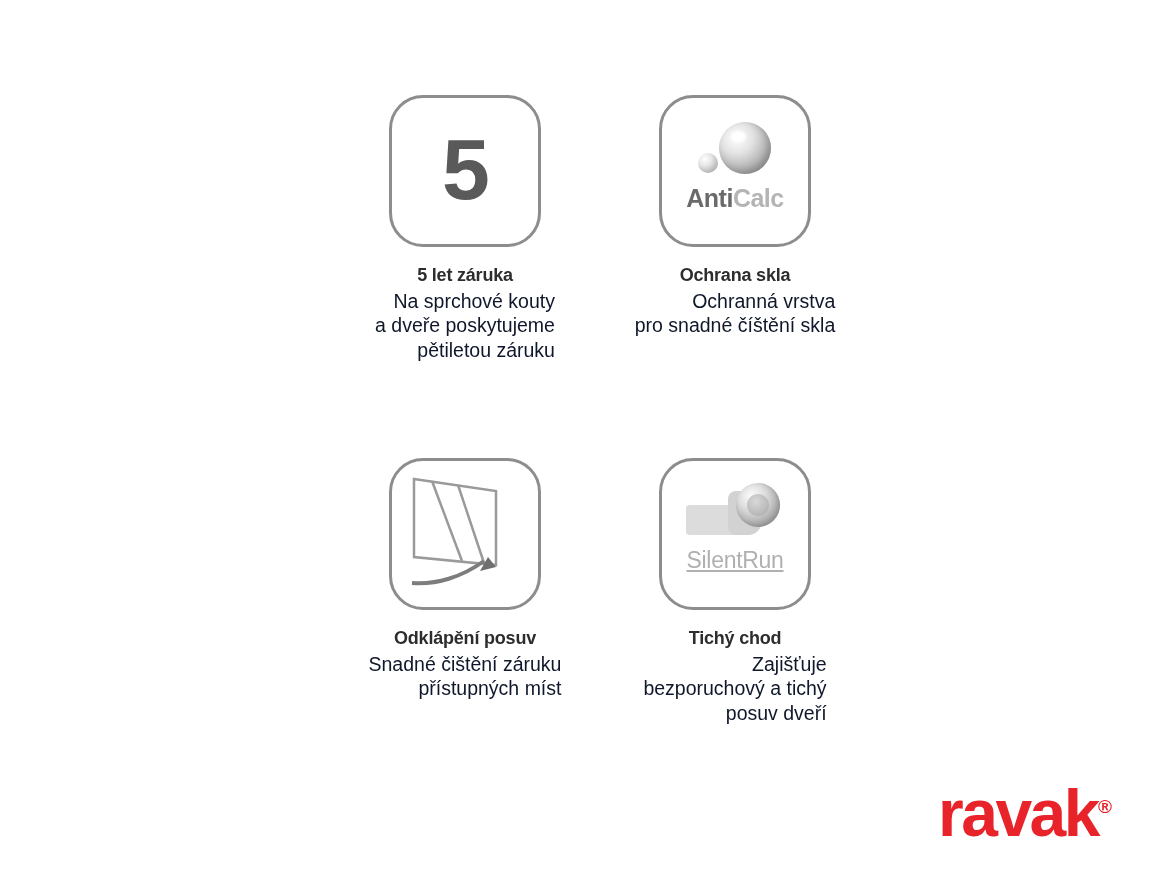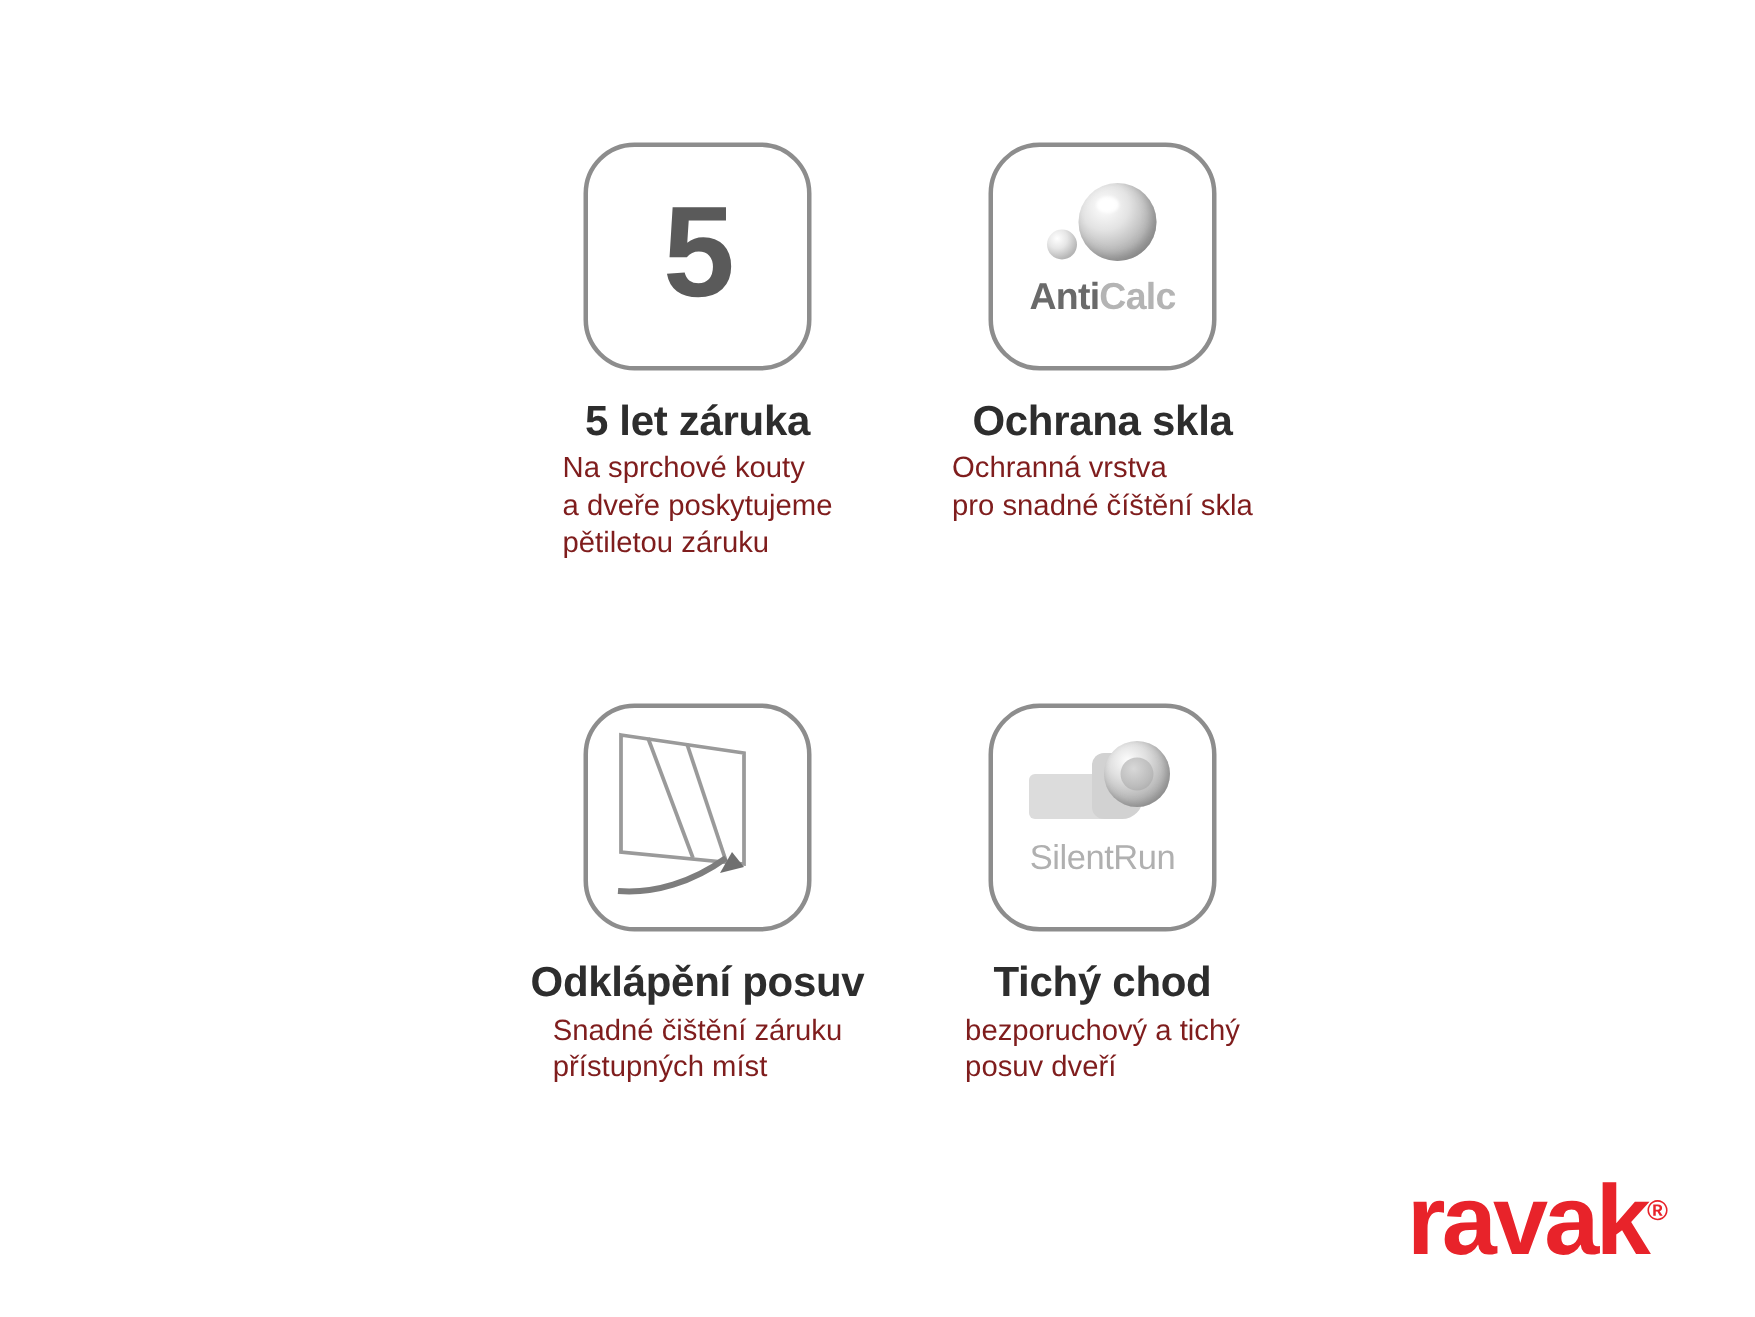--- a/index.html
+++ b/index.html
@@ -43,32 +43,32 @@
     height: 152px;
     border: 3px solid #8d8d8d;
     border-radius: 34px;
     box-sizing: border-box;
     position: relative;
     background: #fff;
     overflow: hidden;
   }
   .feature-title {
     margin-top: 18px;
-    font-size: 28px;
+    font-size: 18px;
     font-weight: bold;
     color: #2d2d2d;
     text-align: center;
     letter-spacing: -0.2px;
     line-height: 1.15;
   }
   .feature-desc {
     margin-top: 3px;
     font-size: 19.5px;
-    color: #7f1d1d;
-    text-align: left;
+    color: #0f172a;
+    text-align: right;
     line-height: 1.27;
   }
   .feature-desc span {
     display: block;
   }
 
   
   .big-number {
     position: absolute;
     left: 0; right: 0; top: 50%;
@@ -170,20 +170,21 @@
     background: radial-gradient(circle at 40% 34%, #d8d8d8 0%, #bcbcbc 60%, #a3a3a3 100%);
   }
   .label-silentrun {
     position: absolute;
     left: 0; right: 0;
     top: 86px;
     text-align: center;
     font-size: 23px;
     color: #b0b0b0;
     letter-spacing: -0.3px;
+    text-decoration: underline;
   }
 
   
   .logo {
     position: absolute;
     right: 58px;
     bottom: 32px;
     font-size: 66px;
     font-weight: bold;
     color: #e8232a;
@@ -250,20 +251,21 @@
 
     <div class="feature row2">
       <div class="icon-box">
         <div class="roller-body"></div>
         <div class="roller-arm"></div>
         <div class="roller-wheel"></div>
         <div class="label-silentrun">SilentRun</div>
       </div>
       <div class="feature-title">Tichý chod</div>
       <div class="feature-desc">
+        <span>Zajišťuje</span>
         <span>bezporuchový a tichý</span>
         <span>posuv dveří</span>
       </div>
     </div>
 
   </div>
 
   <div class="logo"><span>ravak</span><sup>®</sup></div>
 
 </div>

